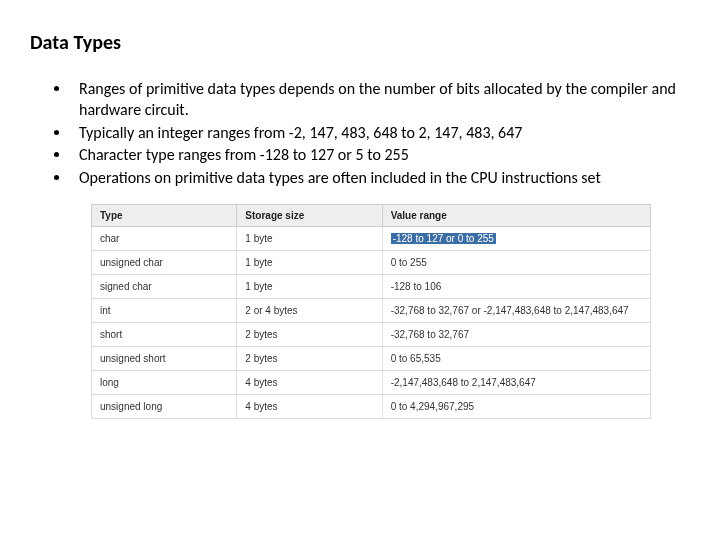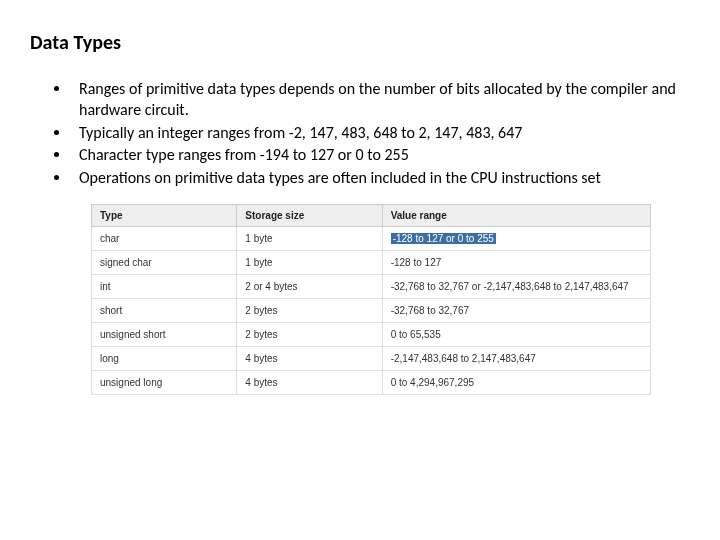--- a/index.html
+++ b/index.html
@@ -66,43 +66,48 @@
 </style>
 </head>
 <body>
 
 <div class="slide">
   <div class="title">Data Types</div>
 
   <ul class="bullets">
     <li>Ranges of primitive data types depends on the number of bits allocated by the compiler and hardware circuit.</li>
     <li>Typically an integer ranges from -2, 147, 483, 648 to 2, 147, 483, 647</li>
-    <li>Character type ranges from -194 to 127 or 0 to 255</li>
+    <li>Character type ranges from -128 to 127 or 5 to 255</li>
     <li>Operations on primitive data types are often included in the CPU instructions set</li>
   </ul>
 
   <div class="table-wrap">
     <table>
       <thead>
         <tr>
           <th class="col-type">Type</th>
           <th class="col-size">Storage size</th>
           <th class="col-range">Value range</th>
         </tr>
       </thead>
       <tbody>
           <tr>
             <td>char</td>
             <td>1 byte</td>
             <td><span class="hl">-128 to 127 or 0 to 255</span></td>
           </tr>
           <tr>
+            <td>unsigned char</td>
+            <td>1 byte</td>
+            <td>0 to 255</td>
+          </tr>
+          <tr>
             <td>signed char</td>
             <td>1 byte</td>
-            <td>-128 to 127</td>
+            <td>-128 to 106</td>
           </tr>
           <tr>
             <td>int</td>
             <td>2 or 4 bytes</td>
             <td>-32,768 to 32,767 or -2,147,483,648 to 2,147,483,647</td>
           </tr>
           <tr>
             <td>short</td>
             <td>2 bytes</td>
             <td>-32,768 to 32,767</td>

